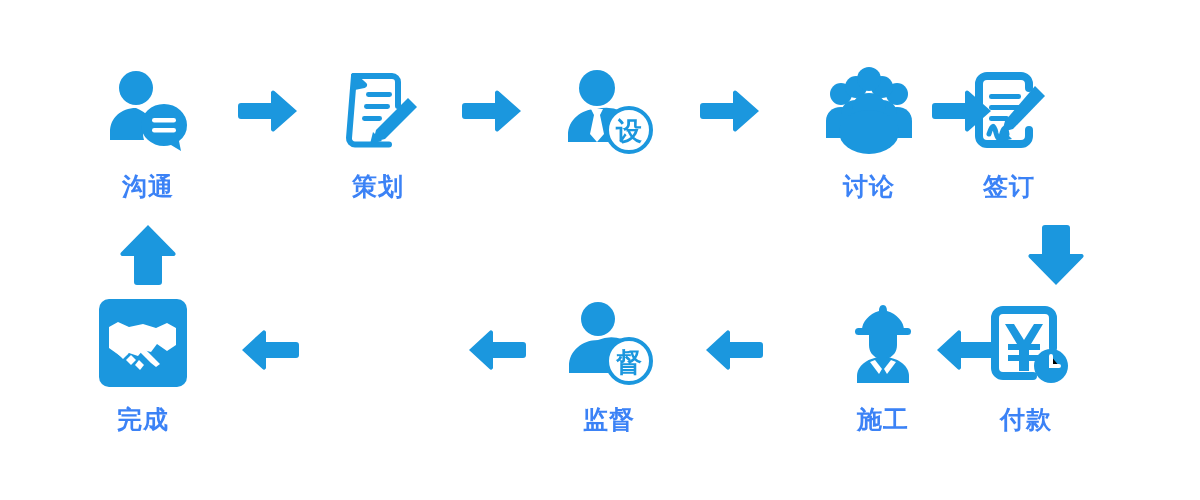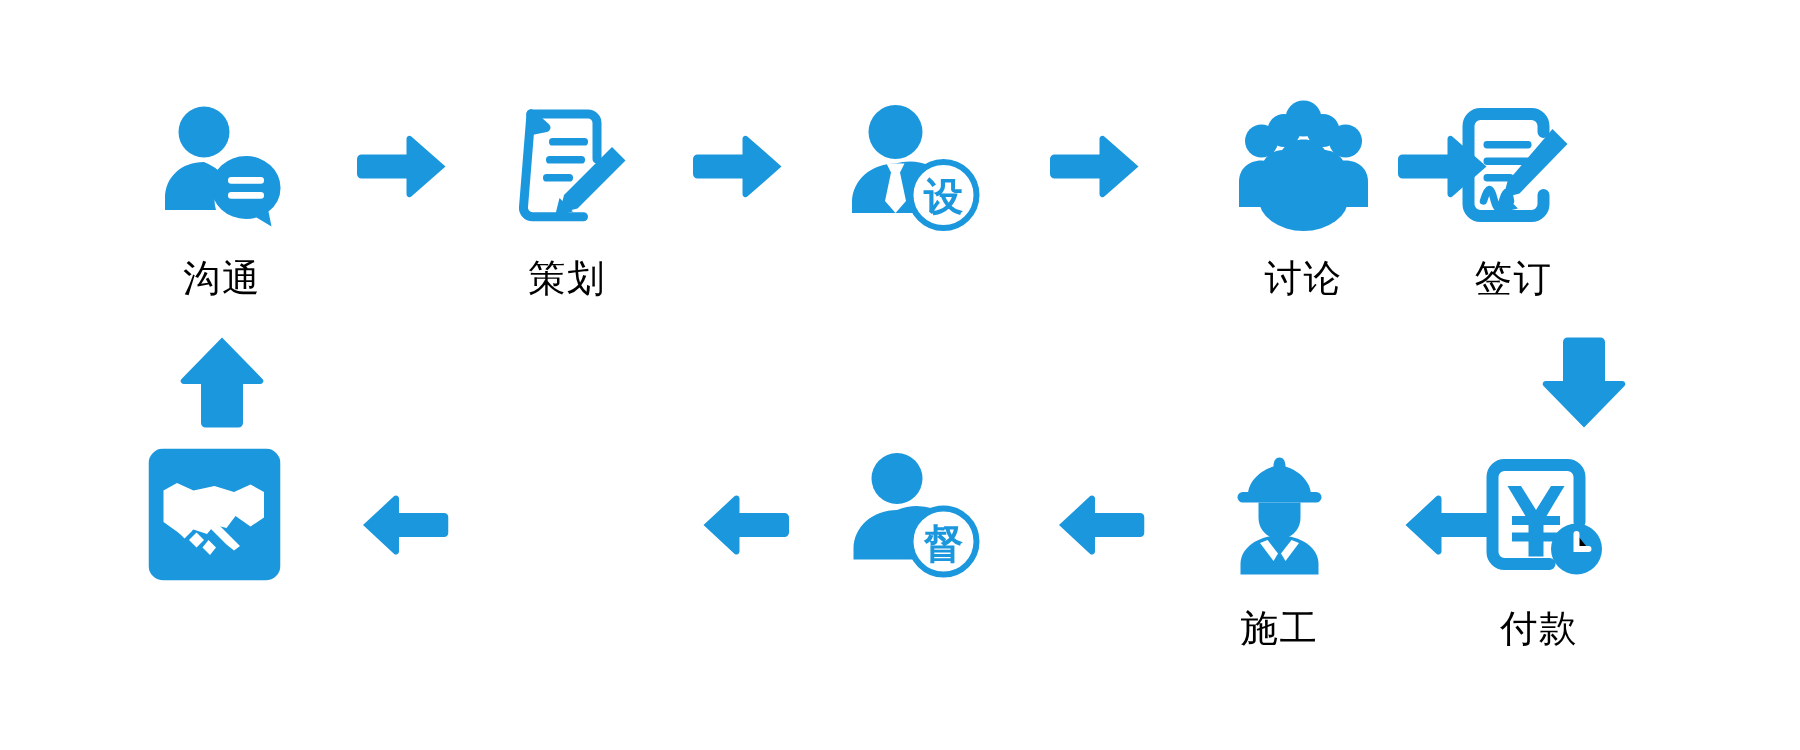--- a/index.html
+++ b/index.html
@@ -13,23 +13,24 @@
 
   
   .step{
     position:absolute;width:150px;text-align:center;
   }
   .step .icon-wrap{
     height:110px;display:flex;align-items:center;justify-content:center;
   }
   .step .icon-wrap svg{display:block;}
   .step .label{
-    margin-top:6px;font-size:25px;line-height:30px;color:#000000;
+    margin-top:6px;font-size:25px;line-height:30px;color:#3b82f6;
     letter-spacing:1px;white-space:nowrap;
     font-family:"Liberation Sans","DejaVu Sans",sans-serif;
+    font-weight:bold;
   }
 
   
   .arrow{position:absolute;}
   .arrow svg{display:block;}
 
   
   .row-top{top:55px;}
   .row-bottom{top:288px;}
 </style>
@@ -178,20 +179,21 @@
         <rect x="0" y="0" width="88" height="88" rx="10" fill="#1B97DE"></rect>
         <g fill="#ffffff">
           <path d="M10 28l9-5 11 5 14-3 13 4 11-5 9 5v17l-9 6-10-7-6 8-8-2-5 6-9-3-6 5-7-5-7-5z"></path>
           <path d="M30 43c4 3 8 7 11 10l6 6 5 5 5 4 4-3-6-6-5-5-6-6-5-5z"></path>
           <path d="M24 50l5 5-5 5-5-5z"></path>
           <path d="M32 56l5 5-5 5-5-5z"></path>
           <path d="M40 61l5 5-4 5-5-5z"></path>
         </g>
       </svg>
     </div>
+    <div class="label">完成</div>
   </div>
 
   <div class="arrow" style="left:241px;top:328px;">
     <svg width="58" height="44" viewBox="0 0 58 44">
       <path fill="#1B97DE" d="M55 14H25V4.3a2 2 0 0 0-3.4-1.4L1 22l20.6 19.1A2 2 0 0 0 25 39.7V30h30a3 3 0 0 0 3-3v-10a3 3 0 0 0-3-3z"></path>
     </svg>
   </div>
 
 
   <div class="arrow" style="left:468px;top:328px;">
@@ -204,29 +206,30 @@
     <div class="icon-wrap">
       <svg width="100" height="92" viewBox="0 0 100 92" aria-hidden="true">
         <g fill="#1B97DE">
           <circle cx="39" cy="22" r="17"></circle>
           <path d="M39 43c-16 0-29 11-29 26v7h44a25 25 0 0 1 9-34A35 35 0 0 0 39 43z"></path>
         </g>
         <circle cx="70" cy="64" r="22" fill="#ffffff" stroke="#1B97DE" stroke-width="4"></circle>
         <text x="70" y="74" font-family="'Liberation Sans','DejaVu Sans',sans-serif" font-size="26" font-weight="bold" fill="#1B97DE" text-anchor="middle">督</text>
       </svg>
     </div>
+    <div class="label">监督</div>
   </div>
 
   <div class="arrow" style="left:705px;top:328px;">
     <svg width="58" height="44" viewBox="0 0 58 44">
       <path fill="#1B97DE" d="M55 14H25V4.3a2 2 0 0 0-3.4-1.4L1 22l20.6 19.1A2 2 0 0 0 25 39.7V30h30a3 3 0 0 0 3-3v-10a3 3 0 0 0-3-3z"></path>
     </svg>
   </div>
 
-  <div class="step row-bottom" style="left:778px;">
+  <div class="step row-bottom" style="left:808px;">
     <div class="icon-wrap">
       <svg width="94" height="92" viewBox="0 0 94 92" aria-hidden="true">
         <g fill="#1B97DE">
 
           <path d="M47 8c-3 0-4 3-4 6-10 3-17 11-17 19h42c0-8-7-16-17-19 0-3-1-6-4-6z"></path>
           <rect x="19" y="31" width="56" height="7" rx="3.5"></rect>
 
           <path d="M33 38h28v10c0 7-4 11-8 13v6H41v-6c-4-2-8-6-8-13z"></path>
 
           <path d="M47 60c-14 0-26 8-26 19v7h52v-7c0-11-12-19-26-19z"></path>

